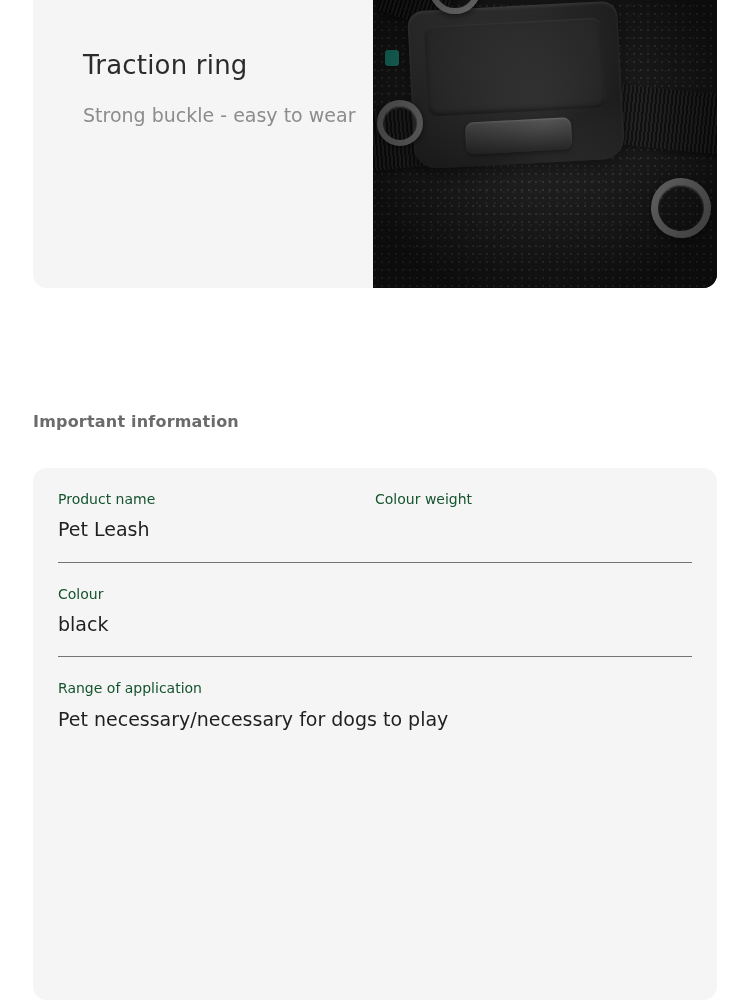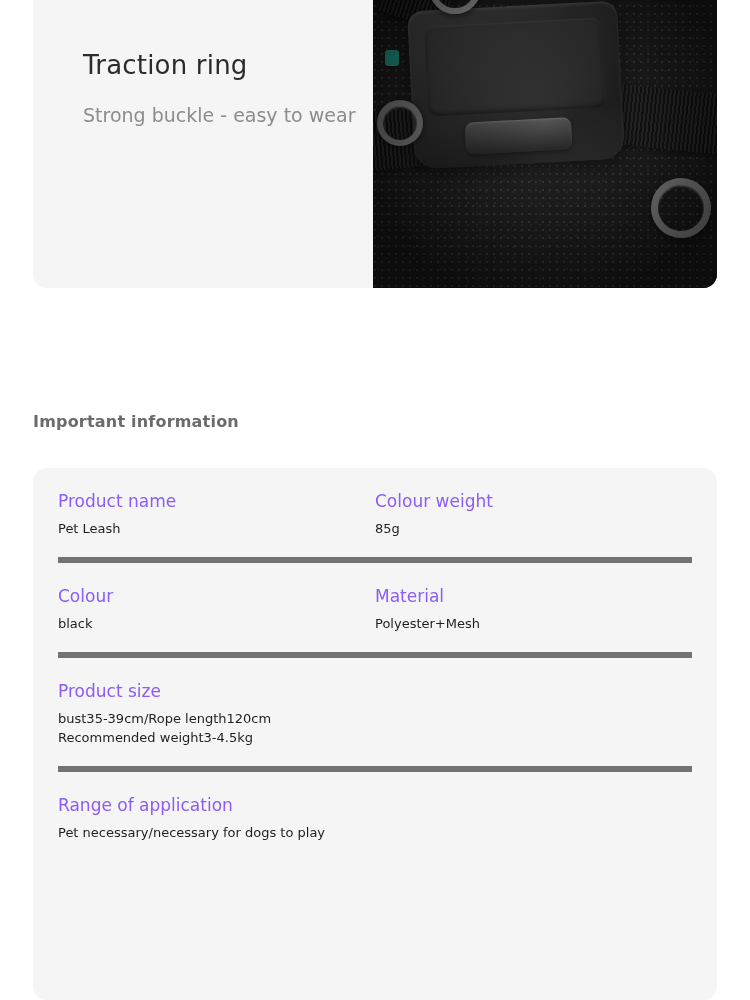--- a/index.html
+++ b/index.html
@@ -164,34 +164,34 @@
     border-radius: 14px;
     box-sizing: border-box;
   }
 
   .info-row {
     position: relative;
     margin: 0 25px;
     padding: 22px 0 18px 0;
     display: flex;
   }
-  .info-row + .info-row { border-top: 6px solid #737373; }
+  .info-row + .info-row { border-top: 1px solid #737373; }
 
   .info-cell { flex: 0 0 50%; box-sizing: border-box; padding-right: 14px; }
   .info-cell.full { flex: 0 0 100%; }
 
   .info-label {
-    font-size: 17px;
-    color: #8b5cf6;
+    font-size: 14px;
+    color: #14532d;
     margin-bottom: 8px;
     line-height: 1.3;
     font-weight: 400;
   }
   .info-value {
-    font-size: 13px;
+    font-size: 19px;
     color: #1f1f1f;
     line-height: 1.45;
     font-weight: 400;
     white-space: pre-line;
   }
 </style>
 </head>
 <body>
 
 <div class="feature-card">
@@ -221,42 +221,30 @@
 
 <div class="info-card">
 
   <div class="info-row">
     <div class="info-cell">
       <div class="info-label">Product name</div>
       <div class="info-value">Pet Leash</div>
     </div>
     <div class="info-cell">
       <div class="info-label">Colour weight</div>
-      <div class="info-value">85g</div>
     </div>
   </div>
 
   <div class="info-row">
     <div class="info-cell">
       <div class="info-label">Colour</div>
       <div class="info-value">black</div>
     </div>
-    <div class="info-cell">
-      <div class="info-label">Material</div>
-      <div class="info-value">Polyester+Mesh</div>
-    </div>
-  </div>
-
-  <div class="info-row">
-    <div class="info-cell full">
-      <div class="info-label">Product size</div>
-      <div class="info-value">bust35-39cm/Rope length120cm
-Recommended weight3-4.5kg</div>
-    </div>
-  </div>
+  </div>
+
 
   <div class="info-row">
     <div class="info-cell full">
       <div class="info-label">Range of application</div>
       <div class="info-value">Pet necessary/necessary for dogs to play</div>
     </div>
   </div>
 
 </div>
 

